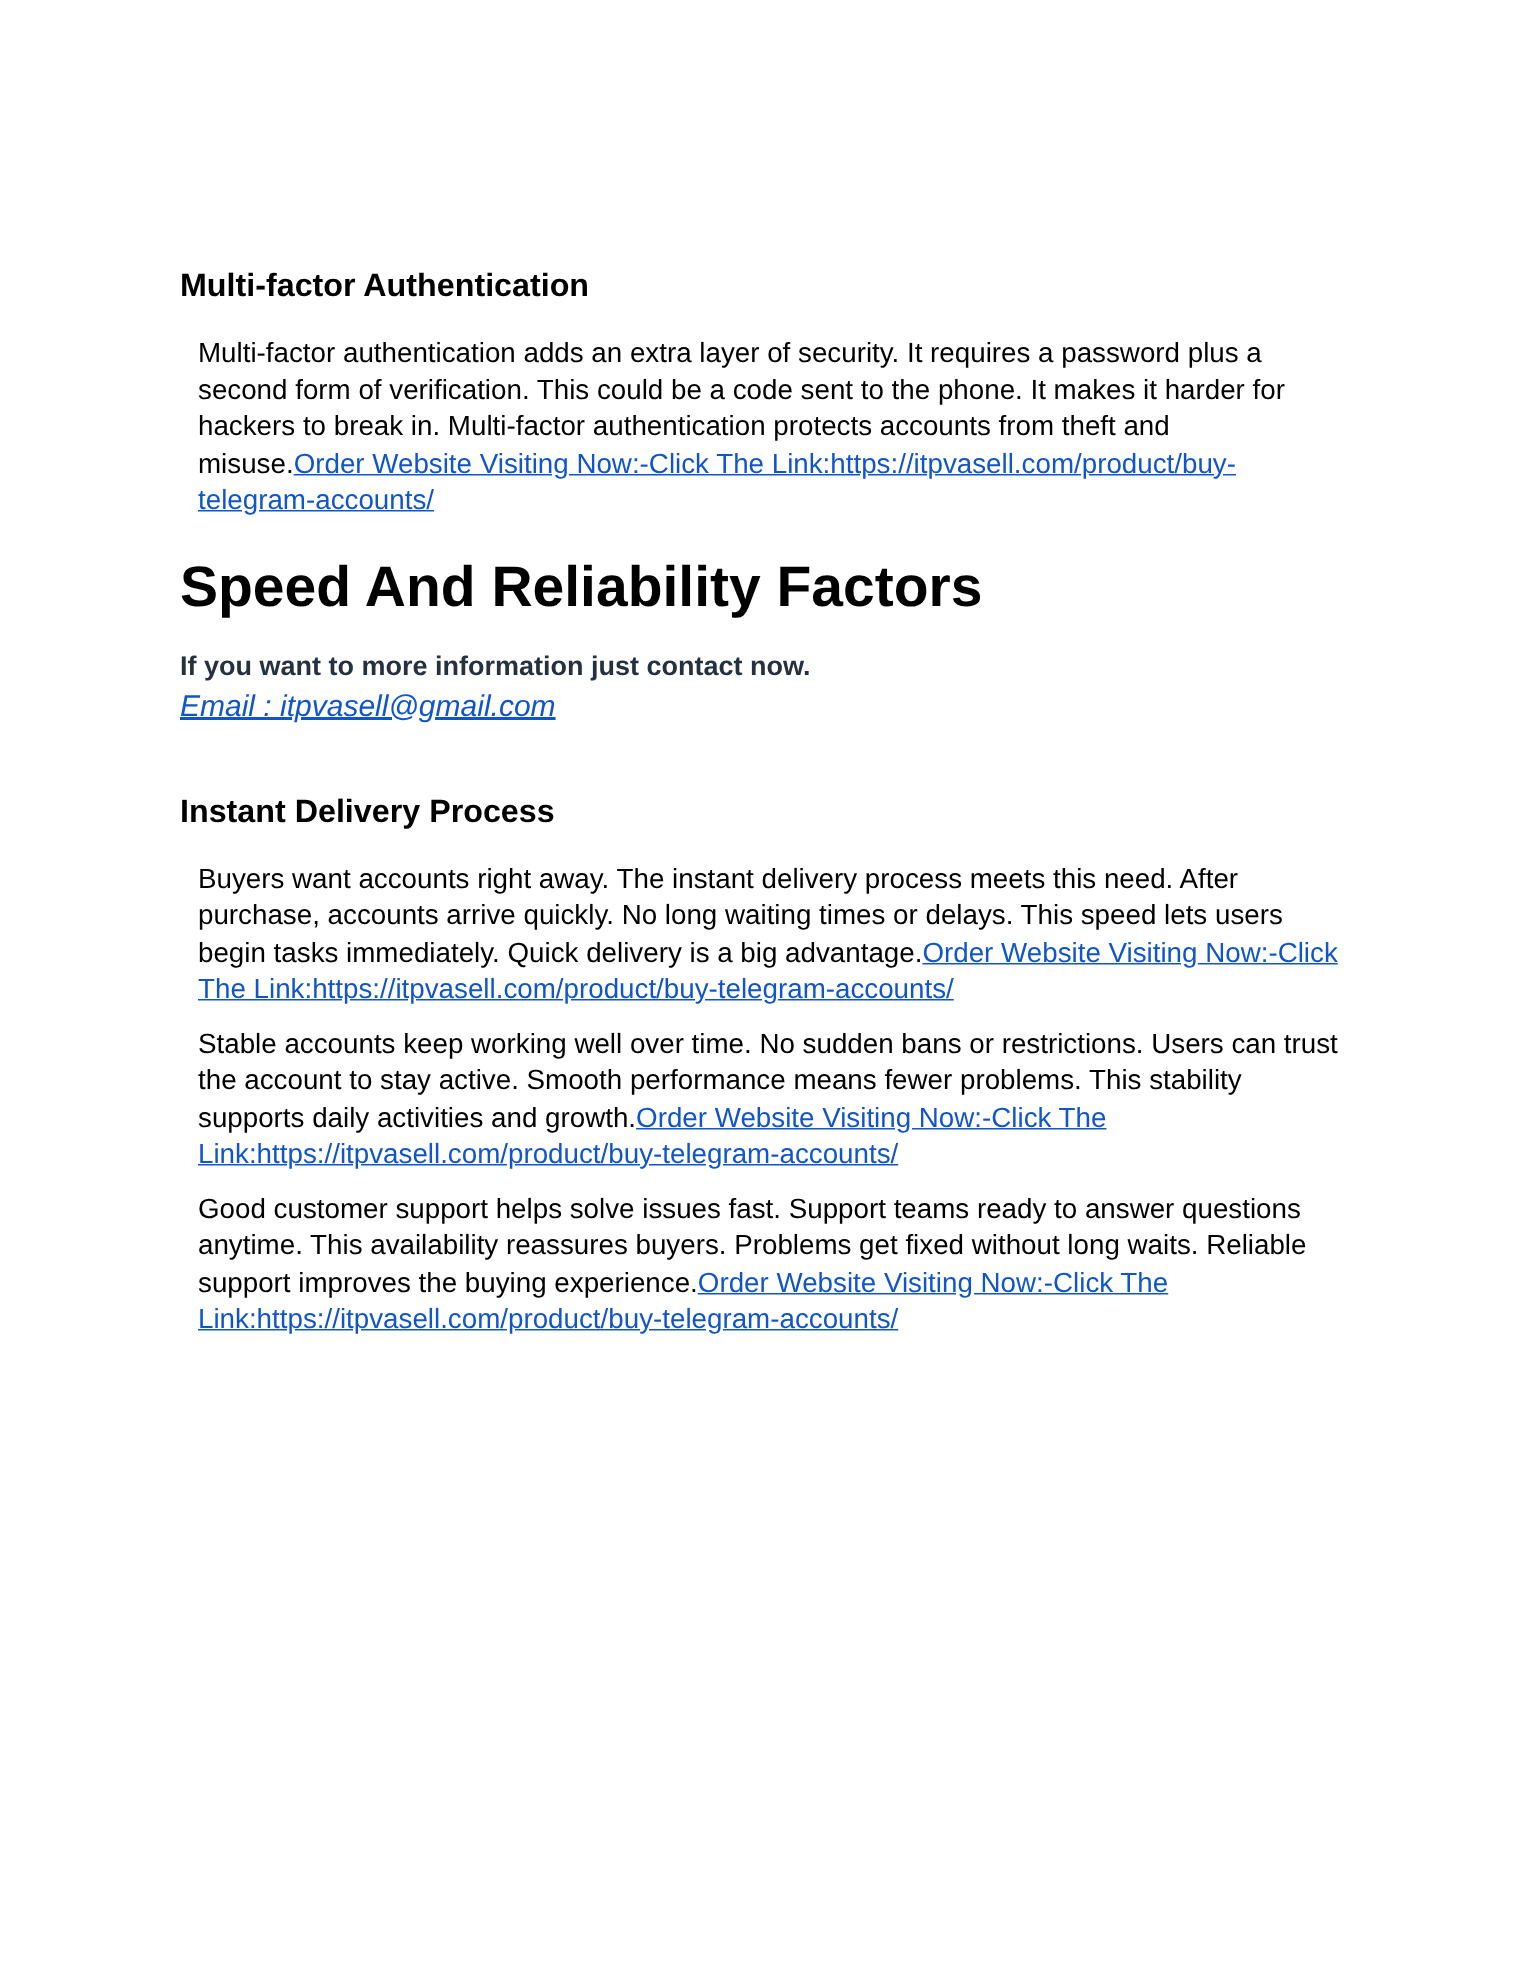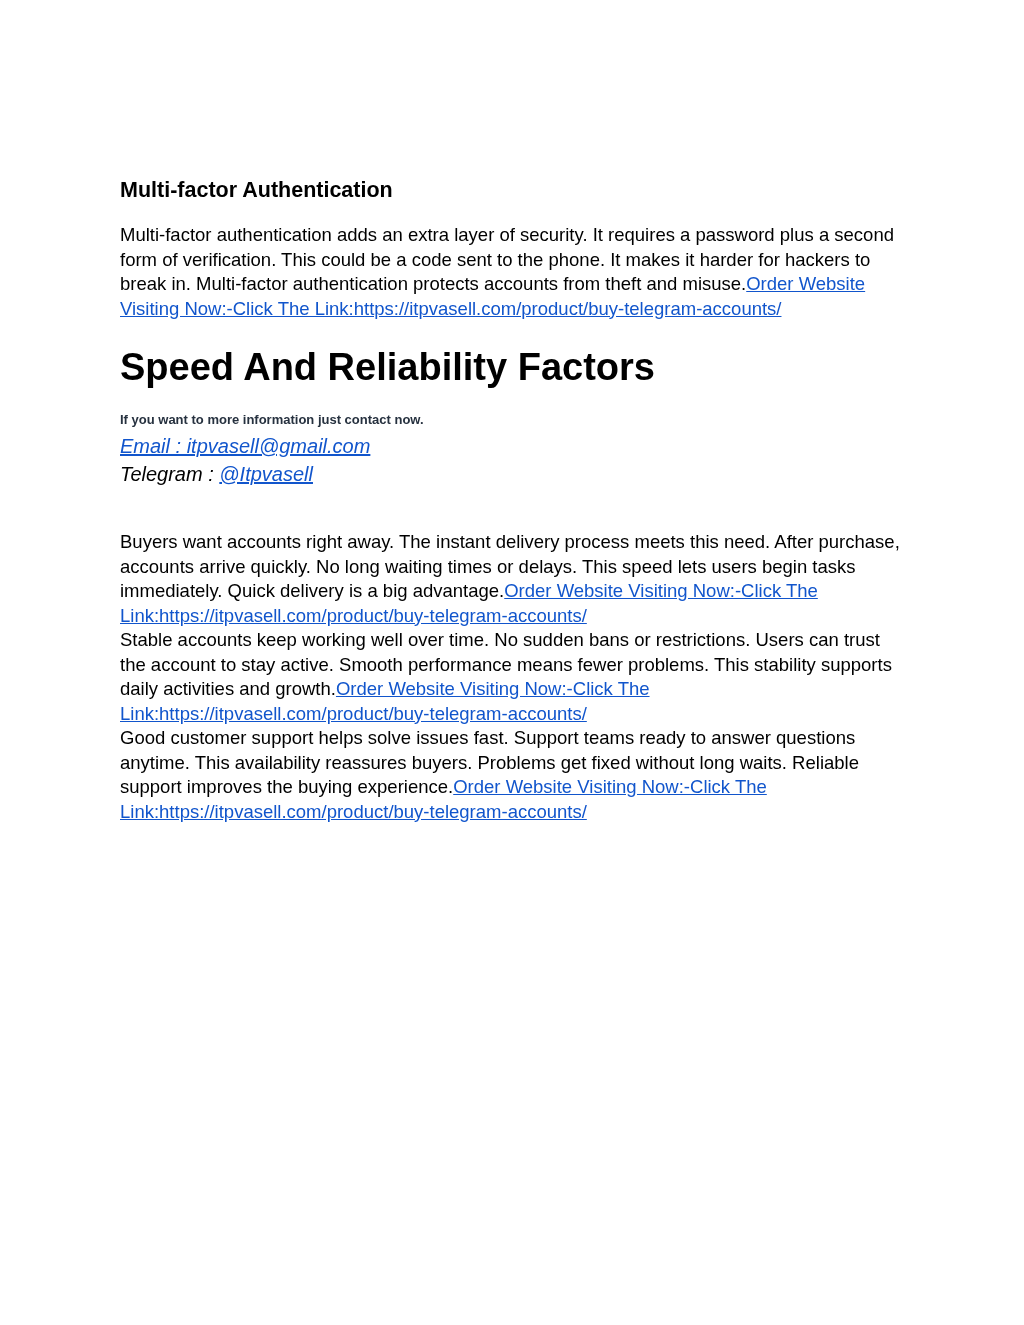--- a/index.html
+++ b/index.html
@@ -30,29 +30,29 @@
   .h1 {
     font-size: 38px;
     line-height: 36px;
     font-weight: 700;
     color: #000000;
     margin: 28px 0 22px 0;
   }
   p.body {
     font-size: 18.5px;
     line-height: 24.5px;
-    margin: 0;
+    margin: 12px;
     color: #000000;
   }
   .contact {
     margin: 22px 0 42px 0;
   }
   .contact p { margin: 0; }
   .c-bold {
-    font-size: 13px;
+    font-size: 18px;
     line-height: 25px;
     font-weight: 700;
     color: #26313f;
   }
   .c-link-line {
     font-size: 20px;
     line-height: 28px;
     font-style: italic;
   }
   .doclink {
@@ -67,22 +67,22 @@
 <div class="page">
 
   <h3 class="h3 first">Multi-factor Authentication</h3>
   <p class="body"><span>Multi-factor authentication adds an extra layer of security. It requires a password plus a second form of verification. This could be a code sent to the phone. It makes it harder for hackers to break in. Multi-factor authentication protects accounts from theft and misuse.</span><a class="doclink">Order Website Visiting Now:-Click The Link:https://itpvasell.com/product/buy-telegram-accounts/</a></p>
 
   <h1 class="h1">Speed And Reliability Factors</h1>
 
   <div class="contact">
     <p class="c-bold">If you want to more information just contact now.</p>
     <p class="c-link-line"><a class="doclink">Email : itpvasell@gmail.com</a></p>
-    <p class="c-link-line"><span>Telegram : </span><a class="doclink">@Itpvasell</a></p>
   </div>
 
+  <h3 class="h3">Instant Delivery Process</h3>
   <p class="body"><span>Buyers want accounts right away. The instant delivery process meets this need. After purchase, accounts arrive quickly. No long waiting times or delays. This speed lets users begin tasks immediately. Quick delivery is a big advantage.</span><a class="doclink">Order Website Visiting Now:-Click The Link:https://itpvasell.com/product/buy-telegram-accounts/</a></p>
 
   <p class="body"><span>Stable accounts keep working well over time. No sudden bans or restrictions. Users can trust the account to stay active. Smooth performance means fewer problems. This stability supports daily activities and growth.</span><a class="doclink">Order Website Visiting Now:-Click The Link:https://itpvasell.com/product/buy-telegram-accounts/</a></p>
 
   <p class="body"><span>Good customer support helps solve issues fast. Support teams ready to answer questions anytime. This availability reassures buyers. Problems get fixed without long waits. Reliable support improves the buying experience.</span><a class="doclink">Order Website Visiting Now:-Click The Link:https://itpvasell.com/product/buy-telegram-accounts/</a></p>
 
 </div>
 
 </body></html>

